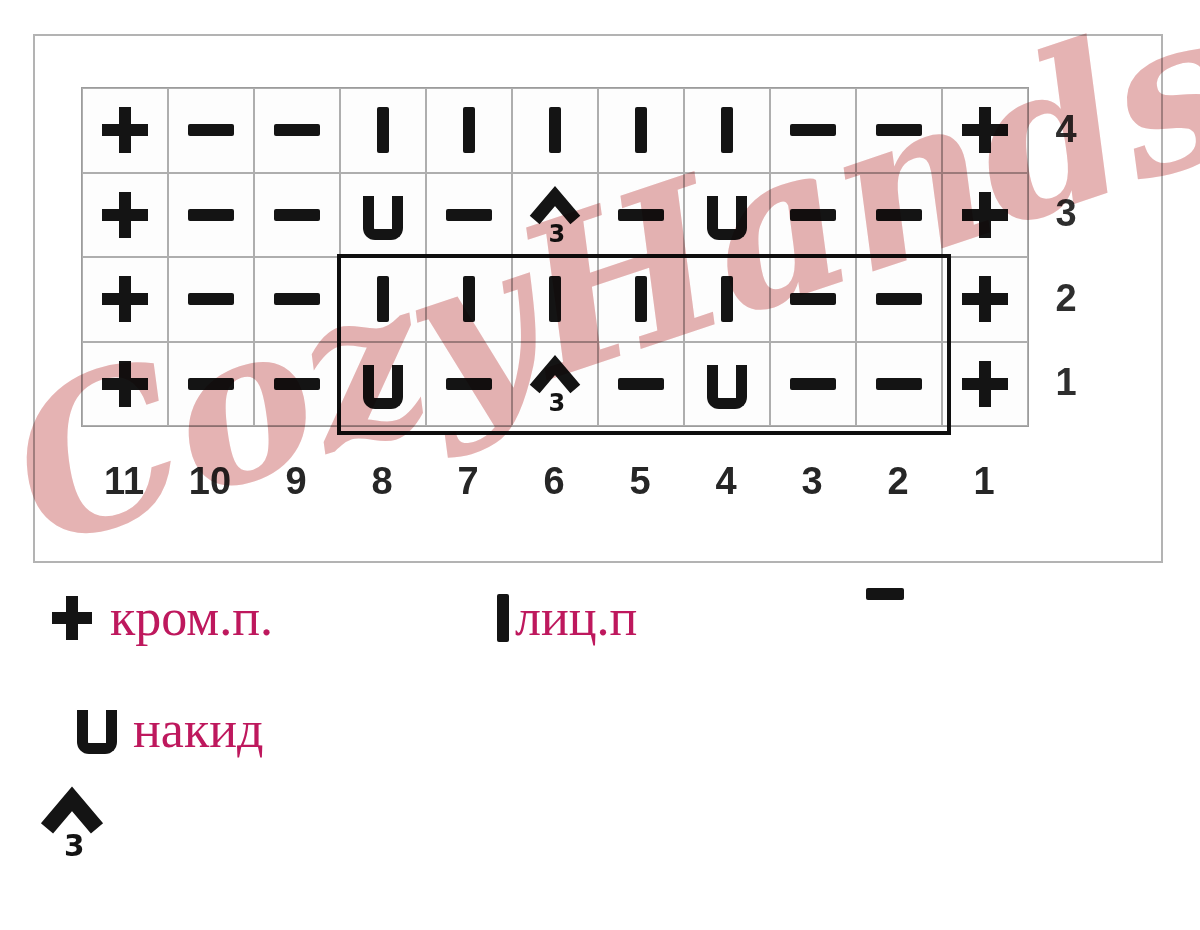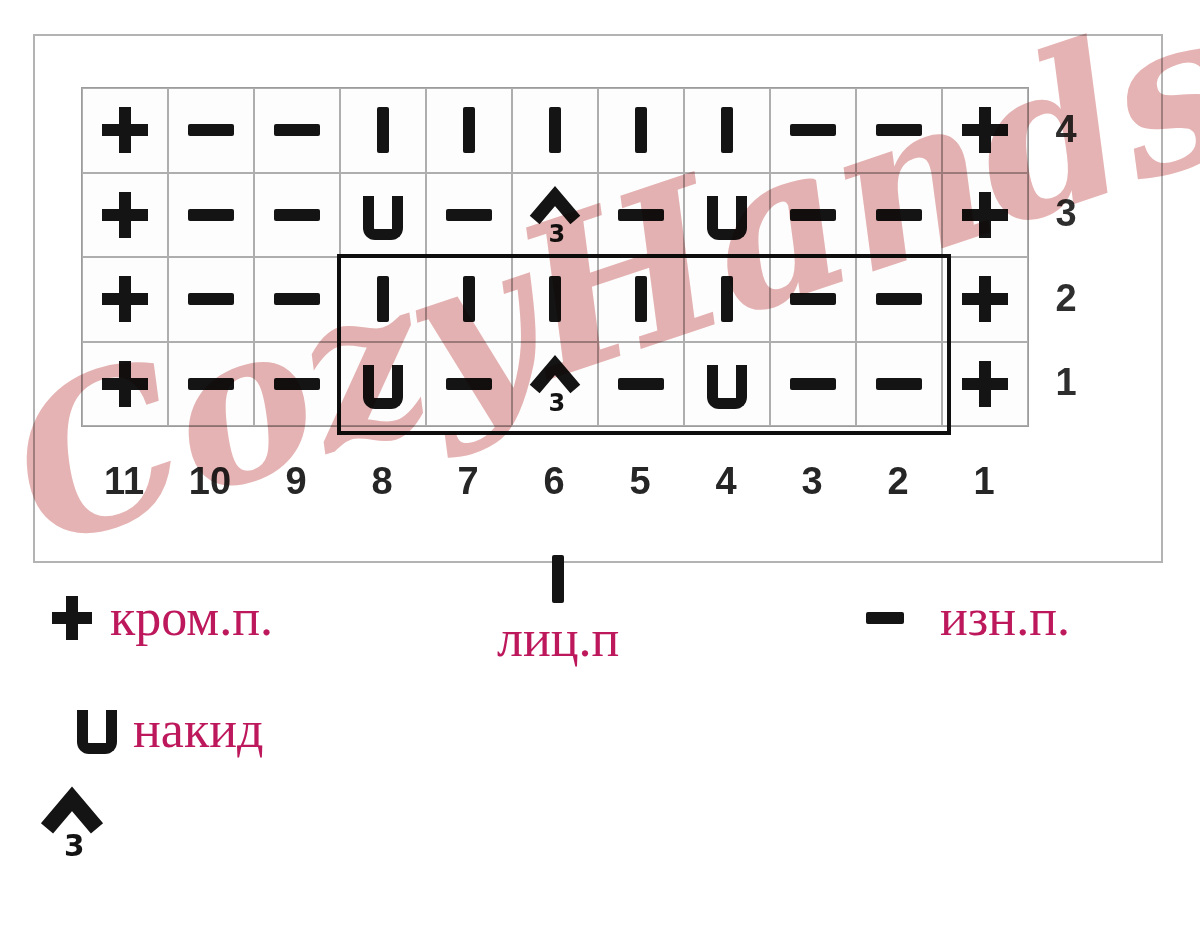--- a/index.html
+++ b/index.html
@@ -46,21 +46,21 @@
              font-family:"DejaVu Serif",serif;font-style:italic;font-weight:bold;
              font-size:208px;line-height:1.05;white-space:nowrap;letter-spacing:-2px;
              color:#e3abab;opacity:0.9;mix-blend-mode:multiply;
              transform:rotate(-18.5deg);transform-origin:left bottom;}
 
   
   .legend-item{position:absolute;display:flex;align-items:center;
                font-family:"Liberation Serif",serif;font-size:52px;color:#be185d;z-index:2;}
   .legend-label{white-space:nowrap;}
   .li-0{left:52px;top:588px;gap:18px;}
-  .li-1{left:497px;top:555px;gap:6px;flex-direction:column;}
+  .li-1{left:497px;top:588px;gap:6px;}
   .li-2{left:866px;top:588px;gap:36px;}
   .li-3{left:66px;top:700px;gap:16px;padding-left:11px;}
   .li-4{left:40px;top:784px;gap:10px;}
   .li-0 .sym-edge{width:40px;height:44px;}
   .li-0 .sym-edge::before{top:16px;width:40px;height:12px;}
   .li-0 .sym-edge::after{left:14px;height:44px;}
   .li-1 .sym-knit{height:48px;}
   .li-2 .sym-purl{width:38px;}
   .li-3 .sym-yo{margin-top:4px;}
   .li-4 .sym-p3tog svg{width:64px;height:75px;}
@@ -252,21 +252,20 @@
     <div class="legend-item li-1">
       <span class="sym-slot">
           <span class="sym sym-knit"></span>
         </span>
       <span class="legend-label">лиц.п</span>
     </div>
     <div class="legend-item li-2">
       <span class="sym-slot">
           <span class="sym sym-purl"></span>
         </span>
-      <span class="legend-label">изн.п.</span>
     </div>
     <div class="legend-item li-3">
       <span class="sym-slot">
           <span class="sym sym-yo"></span>
         </span>
       <span class="legend-label">накид</span>
     </div>
     <div class="legend-item li-4">
       <span class="sym-slot">
           <span class="sym sym-p3tog">

